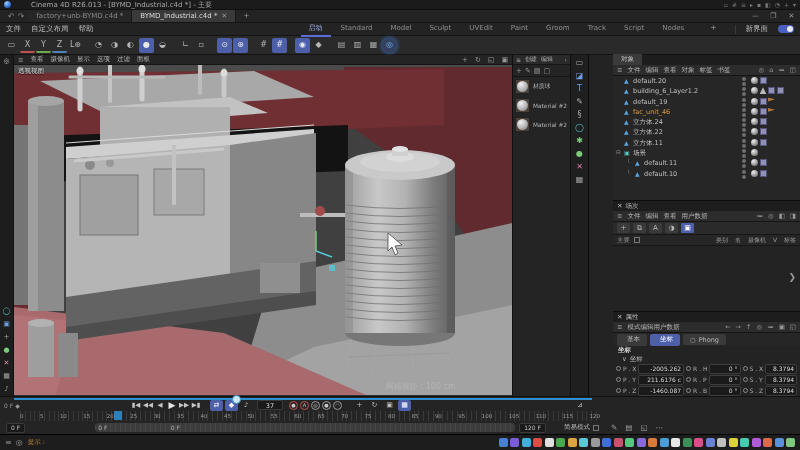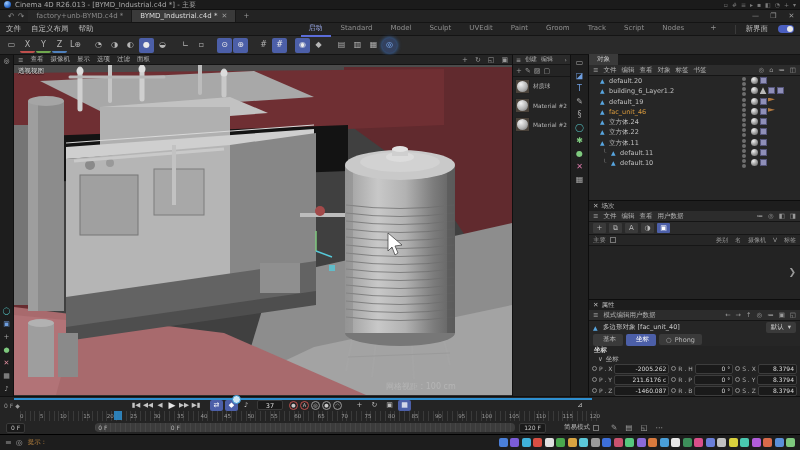--- a/index.html
+++ b/index.html
@@ -2,21 +2,21 @@
 <html><head>
 <meta charset="utf-8">
 <style>
   * { margin:0; padding:0; box-sizing:border-box; }
   html,body { width:800px; height:450px; overflow:hidden; background:#111; }
   body { font-family:"DejaVu Sans","Liberation Sans",sans-serif; color:#c8c8c8; font-size:8px; }
   .row { display:flex; align-items:center; }
   .sp { flex:1; }
 
   
-  .titlebar { height:10px; background:#1b1b1b; display:flex; align-items:center; padding:0 4px; gap:4px; font-size:7px; color:#a8a8a8; border-bottom:1px solid #101010;}
+  .titlebar { height:10px; background:#1b1b1b; display:flex; align-items:center; padding:0 4px; gap:20px; font-size:7px; color:#a8a8a8; border-bottom:1px solid #101010;}
   .logo { width:7px; height:7px; border-radius:50%; background:radial-gradient(circle at 35% 30%,#9ecbff,#2f6fd0 60%,#173a75); flex:none;}
   .t-icons { margin-left:auto; display:flex; gap:4px; color:#7a7a7a; font-size:6px;}
   .tabrow { height:13px; background:#232323; display:flex; align-items:stretch; padding-left:4px; border-bottom:1px solid #141414; font-size:7px;}
   .hist { display:flex; align-items:center; gap:3px; color:#8a8a8a; padding:0 4px; font-size:8px;}
   .dtabs { display:flex; align-items:stretch; }
   .dtab { display:flex; align-items:center; gap:4px; padding:0 8px; color:#8a8a8a; background:#262626; border-right:1px solid #181818;}
   .dtab.on { background:#3a3a3a; color:#ddd; }
   .tclose { display:none; color:#9a9a9a; } .tclose.show { display:inline; }
   .addtab { display:flex; align-items:center; padding:0 7px; color:#9a9a9a;}
   .winctl { display:flex; align-items:center; gap:1px; margin-left:auto;}
@@ -52,21 +52,21 @@
   .mats-menu { height:10px; display:flex; gap:4px; align-items:center; padding:0 3px; color:#b0b0b0; background:#2a2a2a; border-bottom:1px solid #161616;}
   .mats-tools { height:12px; display:flex; gap:3px; align-items:center; padding:0 3px; color:#9a9a9a; font-size:7px; border-bottom:1px solid #161616;}
   .mitem { display:flex; align-items:center; gap:3px; padding:2px 2px; }
   .mthumb { width:15px; height:15px; flex:none; background:#4a423a; border:1px solid #222; position:relative;}
   .mthumb i { position:absolute; inset:1px; border-radius:50%; background:radial-gradient(circle at 35% 30%,#f2f2f2,#b5b5b5 55%,#6a6a6a); }
   .mname { color:#b5b5b5; font-size:5.8px; overflow:hidden; white-space:nowrap;}
 
   .palette { width:18px; background:#1f1f1f; border-left:1px solid #101010; display:flex; flex-direction:column; align-items:center; gap:5px; padding:4px 0;}
   .pi { font-size:8px; line-height:1; }
 
-  .dock { width:212px; background:#232323; border-left:1px solid #0d0d0d; display:flex; flex-direction:column; font-size:6.5px;}
+  .dock { width:212px; background:#232323; border-left:1px solid #0d0d0d; display:flex; flex-direction:column; font-size:6.5px;padding-left:24px;}
   .docktab { height:10px; display:flex; align-items:flex-end; background:#1d1d1d;}
   .docktab span { background:#3a3a3a; color:#ccc; padding:1px 8px; font-size:6.5px;}
   .pmenu { height:11px; display:flex; align-items:center; gap:5px; padding:0 4px; background:#2c2c2c; color:#b5b5b5; border-bottom:1px solid #151515;}
   .pmenu .hic { color:#9a9a9a; margin-left:2px;}
   .objlist { height:124px; overflow:hidden; padding-top:1px; background:#262626;}
   .orow { display:flex; align-items:flex-start; height:10.3px; padding:0 3px; gap:2px;}
   .orow.kid { padding-left:14px; }
   .oexp { width:6px; color:#8a8a8a; font-size:5.5px;}
   .oicon { color:#58a6e0; font-size:6px; width:7px;}
   .oicon.gicon { color:#56c8c8; }
@@ -609,20 +609,33 @@
             <i></i>
             <i></i>
           </span>
           <span class="otags">
             <span class="tag t-mat"></span>
             <span class="tag t-poly"></span>
           </span>
         </div>
 
 
+        <div class="orow">
+          <span class="oexp">⊟</span>
+          <span class="oicon gicon">▣</span>
+          <span class="oname">场景</span>
+          <span class="sp"></span>
+          <span class="dots">
+            <i></i>
+            <i></i>
+          </span>
+          <span class="otags">
+            <span class="tag t-mat"></span>
+          </span>
+        </div>
 
         <div class="orow kid">
           <span class="oexp">└</span>
           <span class="oicon">▲</span>
           <span class="oname">default.11</span>
           <span class="sp"></span>
           <span class="dots">
             <i></i>
             <i></i>
           </span>
@@ -713,28 +726,20 @@
         <div class="row" style="gap:3px">
 
         <span class="hic">←</span>
             <span class="hic">→</span>
             <span class="hic">↑</span>
             <span class="hic">◎</span>
             <span class="hic">≔</span>
             <span class="hic">▣</span>
             <span class="hic">◱</span>
           </div>
-      </div>
-      <div class="aobj">
-        <span class="oicon">▲</span>
-        <span>多边形对象 [fac_unit_40]</span>
-        <span class="preset">
-          <span>默认</span>
-          <span>▾</span>
-        </span>
       </div>
       <div class="atabs">
 
           <span class="atab">
             <span></span>
             <span>基本</span>
           </span>
 
           <span class="atab on">
             <span></span>

